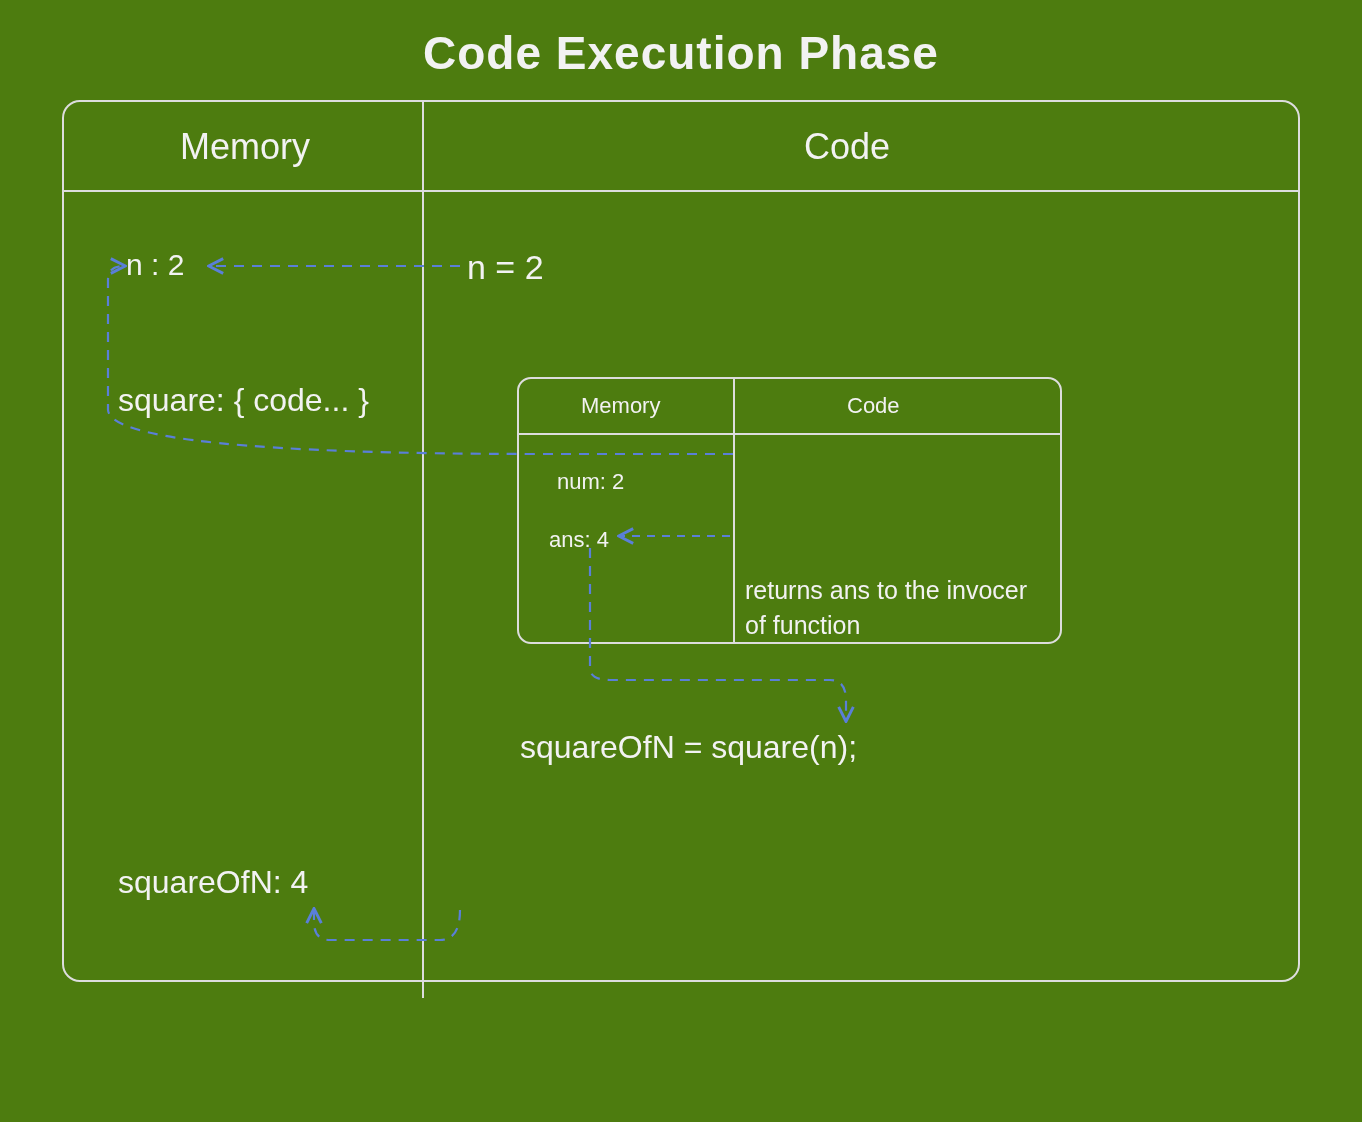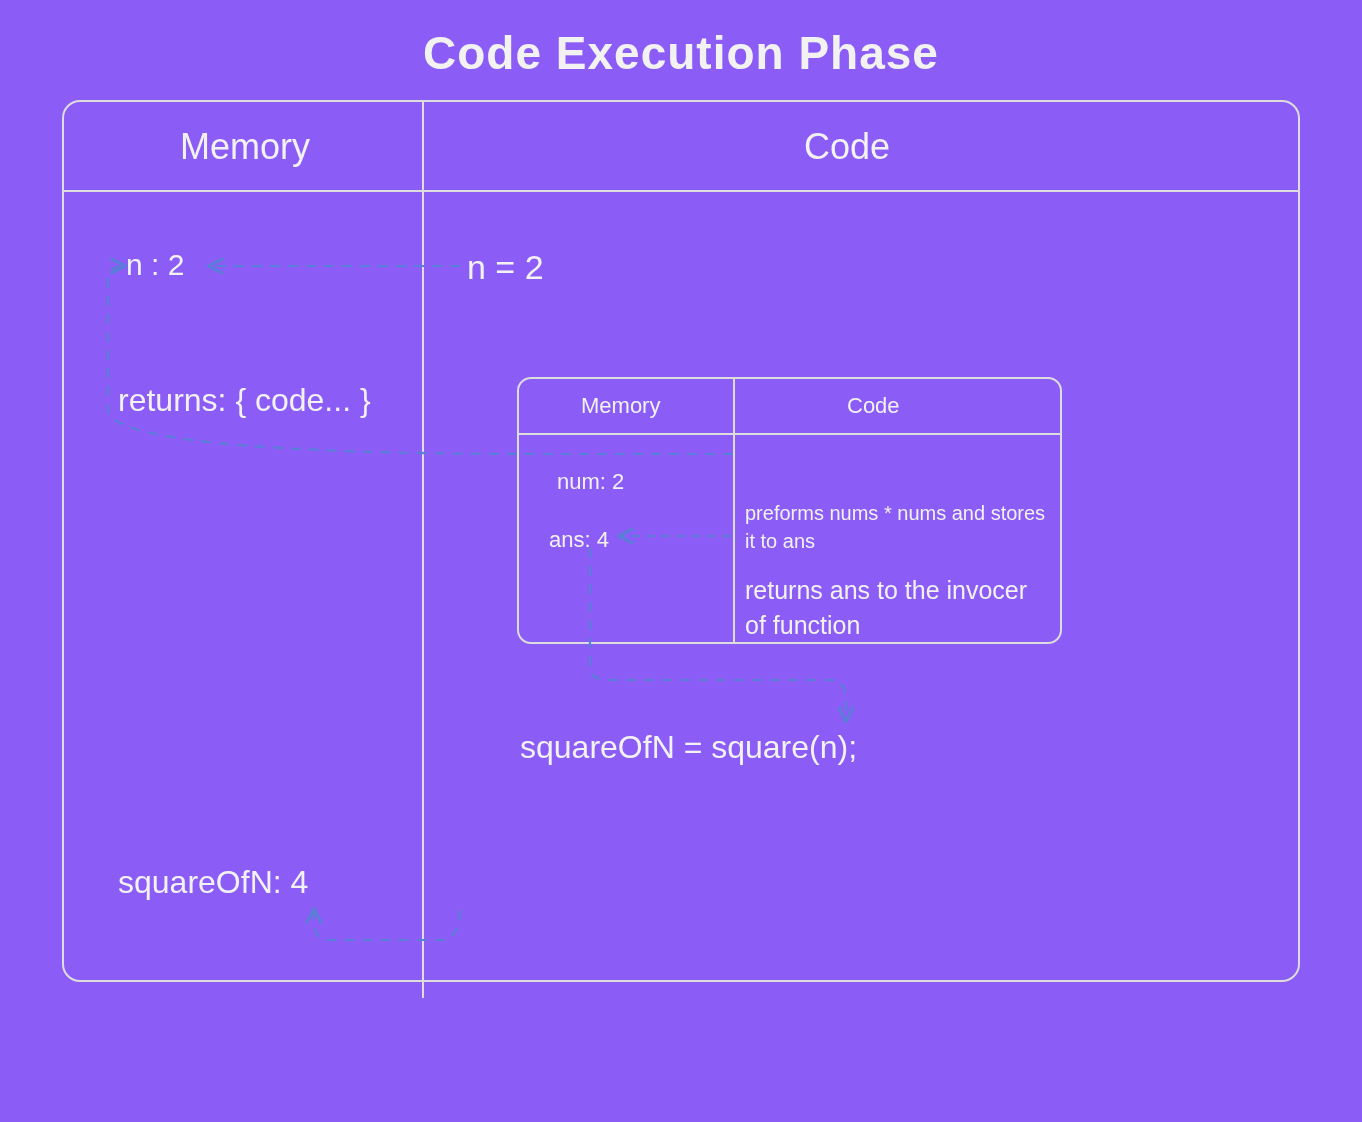--- a/index.html
+++ b/index.html
@@ -6,21 +6,21 @@
   html, body {
     margin: 0; padding: 0;
     background: #0d0d0d;
     color: #f2f2f2;
     font-family: "Comic Sans MS", "Chalkboard SE", "Segoe Script", cursive, sans-serif;
   }
   .canvas {
     position: relative;
     width: 1362px;
     height: 1122px;
-    background: #8b5cf6;
+    background: #4d7c0f;
     overflow: hidden;
   }
   .title {
     position: absolute;
     left: 0; right: 0;
     top: 26px;
     text-align: center;
     font-size: 46px;
     font-weight: 700;
     letter-spacing: 1px;
@@ -100,35 +100,34 @@
 
   <div class="outer">
     <div class="outer-vline"></div>
     <div class="outer-head">
       <span class="outer-h-mem">Memory</span>
       <span class="outer-h-code">Code</span>
     </div>
   </div>
 
   <div class="mem-n">n : 2</div>
-  <div class="mem-sq">returns: { code... }</div>
+  <div class="mem-sq">square: { code... }</div>
   <div class="mem-so">squareOfN: 4</div>
 
   <div class="code-n">n = 2</div>
   <div class="code-sq">squareOfN = square(n);</div>
 
   <div class="inner">
     <div class="inner-vline"></div>
     <div class="inner-head">
       <span class="inner-h-mem">Memory</span>
       <span class="inner-h-code">Code</span>
     </div>
     <div class="inner-num">num: 2</div>
     <div class="inner-ans">ans: 4</div>
-    <div class="inner-c2">preforms nums * nums and stores it to ans</div>
     <div class="inner-c3">returns ans to the invocer of  function</div>
   </div>
 
   <svg class="arrows" viewBox="0 0 1362 1122">
     <defs>
       <marker id="ah" viewBox="0 0 12 12" refX="10" refY="6" markerWidth="8" markerHeight="8" orient="auto-start-reverse">
         <path d="M1,1 L11,6 L1,11" fill="none" stroke="#5a7fd8" stroke-width="2"></path>
       </marker>
     </defs>
 

